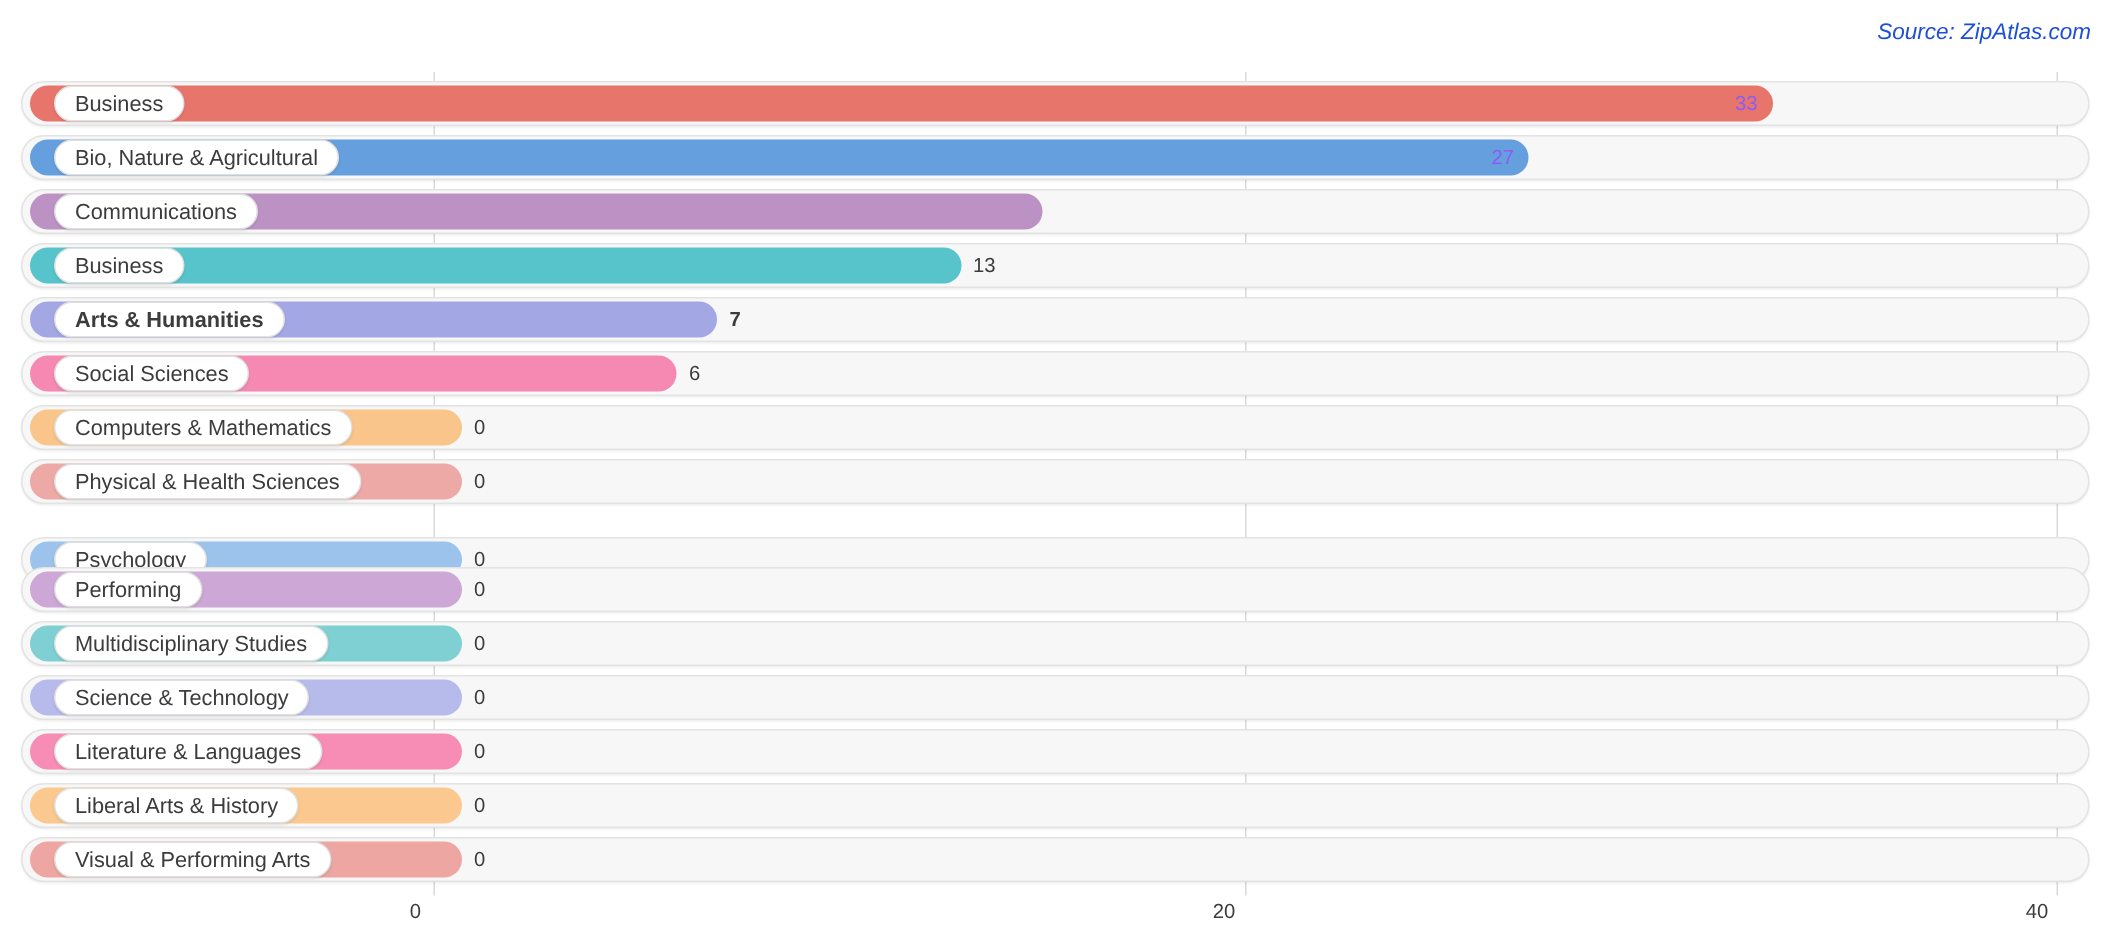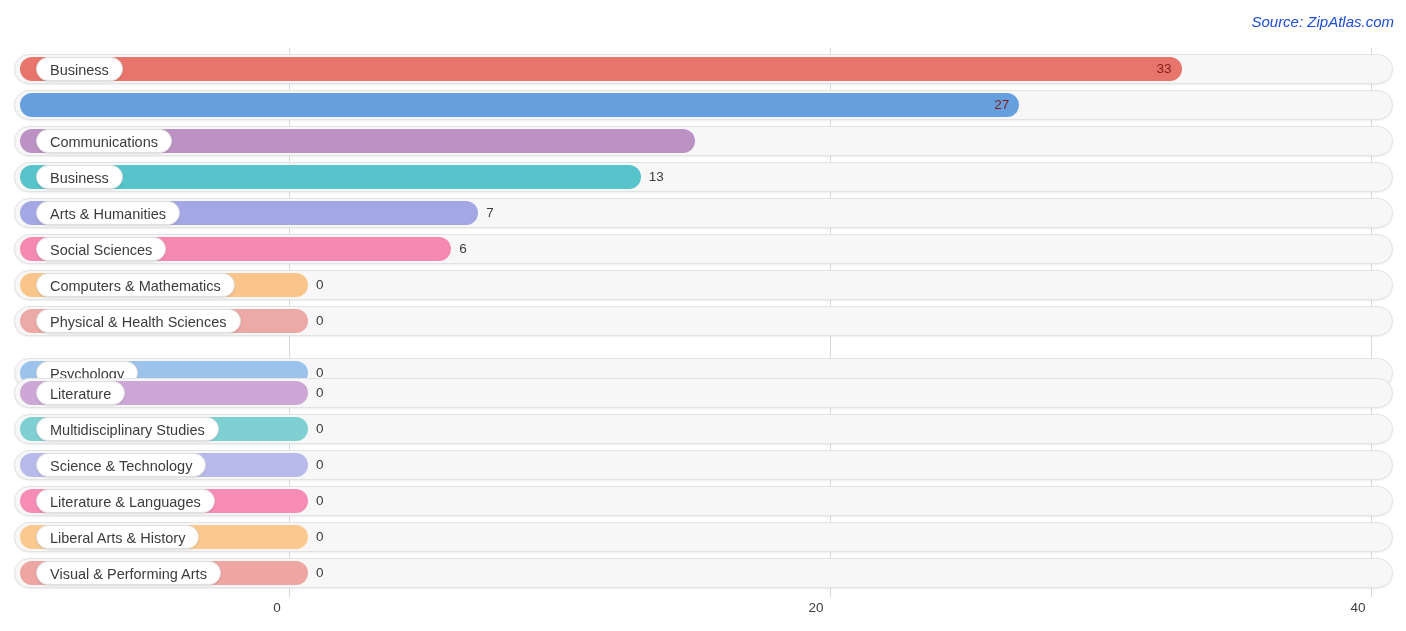--- a/index.html
+++ b/index.html
@@ -95,21 +95,21 @@
     white-space: nowrap;
     box-sizing: border-box;
     box-shadow: 0 1px 2px rgba(0,0,0,0.10);
   }
   .value-in {
     position: absolute;
     top: 3px;
     height: 24px;
     line-height: 24px;
     font-size: 13.5px;
-    color: #7f1d1d;
+    color: #8b5cf6;
     white-space: nowrap;
   }
   .value-out {
     position: absolute;
     top: 3px;
     height: 24px;
     line-height: 24px;
     font-size: 13.5px;
     color: #3c3c3c;
     white-space: nowrap;
@@ -144,35 +144,36 @@
       <div class="gridline" style="left: 1371px;"></div>
       <div class="row" style="top: 6px;">
         <div class="track"></div>
         <div class="bar" style="width: 1161.65px; background: rgb(232, 117, 107);"></div>
         <div class="bar-label" style="left: 22px;">Business</div>
         <div class="value-in" style="left: 1127.65px; width: 30px; text-align: right;">33</div>
       </div>
       <div class="row" style="top: 42px;">
         <div class="track"></div>
         <div class="bar" style="width: 999.35px; background: rgb(102, 159, 221);"></div>
+        <div class="bar-label" style="left: 22px;">Bio, Nature &amp; Agricultural</div>
         <div class="value-in" style="left: 965.35px; width: 30px; text-align: right;">27</div>
       </div>
       <div class="row" style="top: 78px; text-align: center;">
         <div class="track"></div>
         <div class="bar" style="width: 674.75px; background: rgb(188, 146, 196);"></div>
         <div class="bar-label" style="left: 22px;">Communications</div>
         <div class="value-out" style="left: 688.75px; margin-top: 26px;">15</div>
       </div>
       <div class="row" style="top: 114px;">
         <div class="track"></div>
         <div class="bar" style="width: 620.65px; background: rgb(87, 196, 203);"></div>
         <div class="bar-label" style="left: 22px;">Business</div>
         <div class="value-out" style="left: 634.65px;">13</div>
       </div>
-      <div class="row" style="top: 150px;">
+      <div class="row" style="top: 150px; font-weight: bold;">
         <div class="track"></div>
         <div class="bar" style="width: 458.35px; background: rgb(163, 167, 228);"></div>
         <div class="bar-label" style="left: 22px;">Arts &amp; Humanities</div>
         <div class="value-out" style="left: 472.35px;">7</div>
       </div>
       <div class="row" style="top: 186px;">
         <div class="track"></div>
         <div class="bar" style="width: 431.3px; background: rgb(245, 137, 178);"></div>
         <div class="bar-label" style="left: 22px;">Social Sciences</div>
         <div class="value-out" style="left: 445.3px;">6</div>
@@ -191,21 +192,21 @@
       </div>
       <div class="row" style="top: 310px;">
         <div class="track"></div>
         <div class="bar" style="width: 288px; background: rgb(156, 195, 236);"></div>
         <div class="bar-label" style="left: 22px;">Psychology</div>
         <div class="value-out" style="left: 302px;">0</div>
       </div>
       <div class="row" style="top: 330px;">
         <div class="track"></div>
         <div class="bar" style="width: 288px; background: rgb(205, 167, 214);"></div>
-        <div class="bar-label" style="left: 22px;">Literature</div>
+        <div class="bar-label" style="left: 22px;">Performing</div>
         <div class="value-out" style="left: 302px;">0</div>
       </div>
       <div class="row" style="top: 366px;">
         <div class="track"></div>
         <div class="bar" style="width: 288px; background: rgb(127, 208, 211);"></div>
         <div class="bar-label" style="left: 22px;">Multidisciplinary Studies</div>
         <div class="value-out" style="left: 302px;">0</div>
       </div>
       <div class="row" style="top: 402px;">
         <div class="track"></div>

